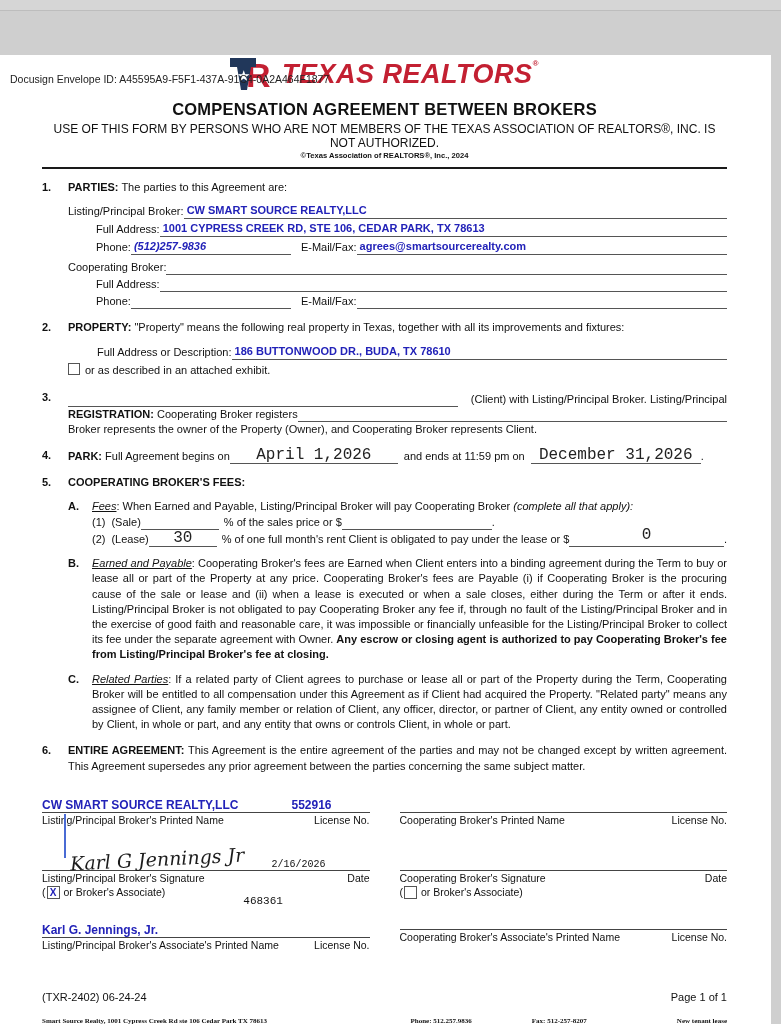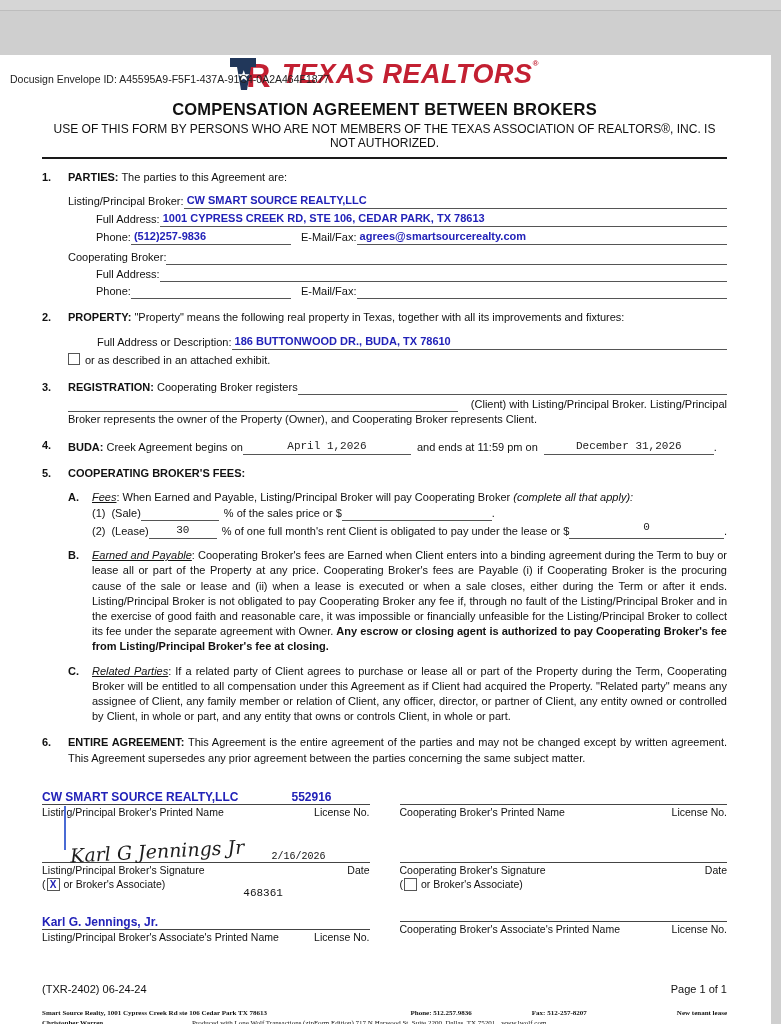--- a/index.html
+++ b/index.html
@@ -21,21 +21,21 @@
   .doc-title{text-align:center;font-size:16.5px;font-weight:bold;margin-top:7px;letter-spacing:0.2px;}
   .doc-subtitle{text-align:center;font-size:12px;margin-top:3px;color:#111;}
   .doc-copyright{text-align:center;font-size:7.6px;font-weight:bold;margin-top:1px;}
   .headrule{border:none;border-top:2.5px solid #1a1a1a;margin:7px 0 0 0;}
   
   .sec{display:flex;margin-top:11px;font-size:11px;line-height:15.2px;}
   .sec .num{width:26px;font-weight:bold;flex:none;}
   .sec .bodytext{flex:1;text-align:justify;}
   .sec-h{font-weight:bold;}
   .fillval{color:#2222b8;font-weight:bold;}
-  .typed{font-family:"Liberation Mono", monospace;font-size:11px;color:#222;}
+  .typed{font-family:"Liberation Mono", monospace;font-size:16px;color:#222;}
   .frow{display:flex;align-items:flex-end;margin-top:2px;line-height:15px;}
   .fill{border-bottom:1px solid #555;min-height:13px;}
   .fgrow{flex:1;}
   .lbl{white-space:pre;}
   .indent2{margin-left:28px;}
   .letpara{display:flex;margin-top:9px;}
   .letpara .let{width:24px;font-weight:bold;flex:none;}
   .letpara .ptext{flex:1;text-align:justify;}
   .ulead{text-decoration:underline;font-style:italic;}
   .cbx{display:inline-block;width:10px;height:10px;border:1px solid #555;vertical-align:-1px;margin-right:5px;background:#fff;}
@@ -75,38 +75,39 @@
     <svg class="brand-mark" viewBox="0 0 44 36">
       <text x="16" y="31" font-family="Liberation Sans, sans-serif" font-size="34" font-weight="bold" fill="#c32032">R</text>
       <rect x="0" y="2" width="26" height="9" fill="#21375a"></rect>
       <polygon points="7,11 21,11 17,34 11,34" fill="#21375a"></polygon>
       <text x="7" y="25" font-size="15" fill="#ffffff">★</text>
     </svg>
     <span class="brand-text"><span>TEXAS REALTORS</span><sup class="reg brand-reg">®</sup></span>
   </div>
   <div class="doc-title">COMPENSATION AGREEMENT BETWEEN BROKERS</div>
   <div class="doc-subtitle">USE OF THIS FORM BY PERSONS WHO ARE NOT MEMBERS OF THE TEXAS ASSOCIATION OF REALTORS®, INC. IS NOT AUTHORIZED.</div>
+  <div class="doc-copyright">©Texas Association of REALTORS®, Inc., 2024</div>
   <hr class="headrule">
 
   <div class="sec">
     <div class="num">1.</div>
     <div class="bodytext">
       <span class="sec-h">PARTIES:</span>
       <span>The parties to this Agreement are:</span>
       <div class="frow" style="margin-top:8px;">
         <span class="lbl">Listing/Principal Broker:</span>
         <span class="fill fgrow">&nbsp;<span class="fillval">CW SMART SOURCE REALTY,LLC</span></span>
       </div>
       <div class="frow indent2">
         <span class="lbl">Full Address:</span>
         <span class="fill fgrow">&nbsp;<span class="fillval">1001 CYPRESS CREEK RD, STE 106, CEDAR PARK, TX  78613</span></span>
       </div>
       <div class="frow indent2">
         <span class="lbl">Phone:</span>
-        <span class="fill" style="width:160px;">&nbsp;<span class="fillval">(512)257-9836</span></span>
+        <span class="fill" style="width:160px;font-style:italic;">&nbsp;<span class="fillval">(512)257-9836</span></span>
         <span class="lbl" style="margin-left:10px;">E-Mail/Fax:</span>
         <span class="fill fgrow">&nbsp;<span class="fillval">agrees@smartsourcerealty.com</span></span>
       </div>
       <div class="frow" style="margin-top:5px;">
         <span class="lbl">Cooperating Broker:</span>
         <span class="fill fgrow"><span></span></span>
       </div>
       <div class="frow indent2">
         <span class="lbl">Full Address:</span>
         <span class="fill fgrow"><span></span></span>
@@ -131,37 +132,37 @@
       </div>
       <div style="margin-top:3px;">
         <span class="cbx"></span><span>or as described in an attached exhibit.</span>
       </div>
     </div>
   </div>
 
   <div class="sec">
     <div class="num">3.</div>
     <div class="bodytext">
+      <div class="frow">
+        <span class="fill" style="width:390px;"></span>
+        <span style="flex:1;text-align:right;">(Client) with Listing/Principal Broker. Listing/Principal</span>
+      </div>
       <div class="frow" style="margin-top:0;">
         <span><span class="sec-h">REGISTRATION:</span> <span>Cooperating Broker registers</span></span>
         <span class="fill fgrow"></span>
       </div>
-      <div class="frow">
-        <span class="fill" style="width:390px;"></span>
-        <span style="flex:1;text-align:right;">(Client) with Listing/Principal Broker. Listing/Principal</span>
-      </div>
       <div>Broker represents the owner of the Property (Owner), and Cooperating Broker represents Client.</div>
     </div>
   </div>
 
   <div class="sec">
     <div class="num">4.</div>
     <div class="bodytext">
       <div class="frow" style="margin-top:0;">
-        <span><span class="sec-h">BUDA:</span> <span>Creek Agreement begins on</span></span>
+        <span><span class="sec-h">PARK:</span> <span>Full Agreement begins on</span></span>
         <span class="fill" style="width:168px;text-align:center;"><span class="typed">April 1,2026</span></span>
         <span style="margin-left:6px;">and ends at 11:59 pm on</span>
         <span class="fill" style="width:170px;text-align:center;margin-left:6px;"><span class="typed">December 31,2026</span></span>
         <span>.</span>
       </div>
     </div>
   </div>
 
   <div class="sec">
     <div class="num">5.</div>

